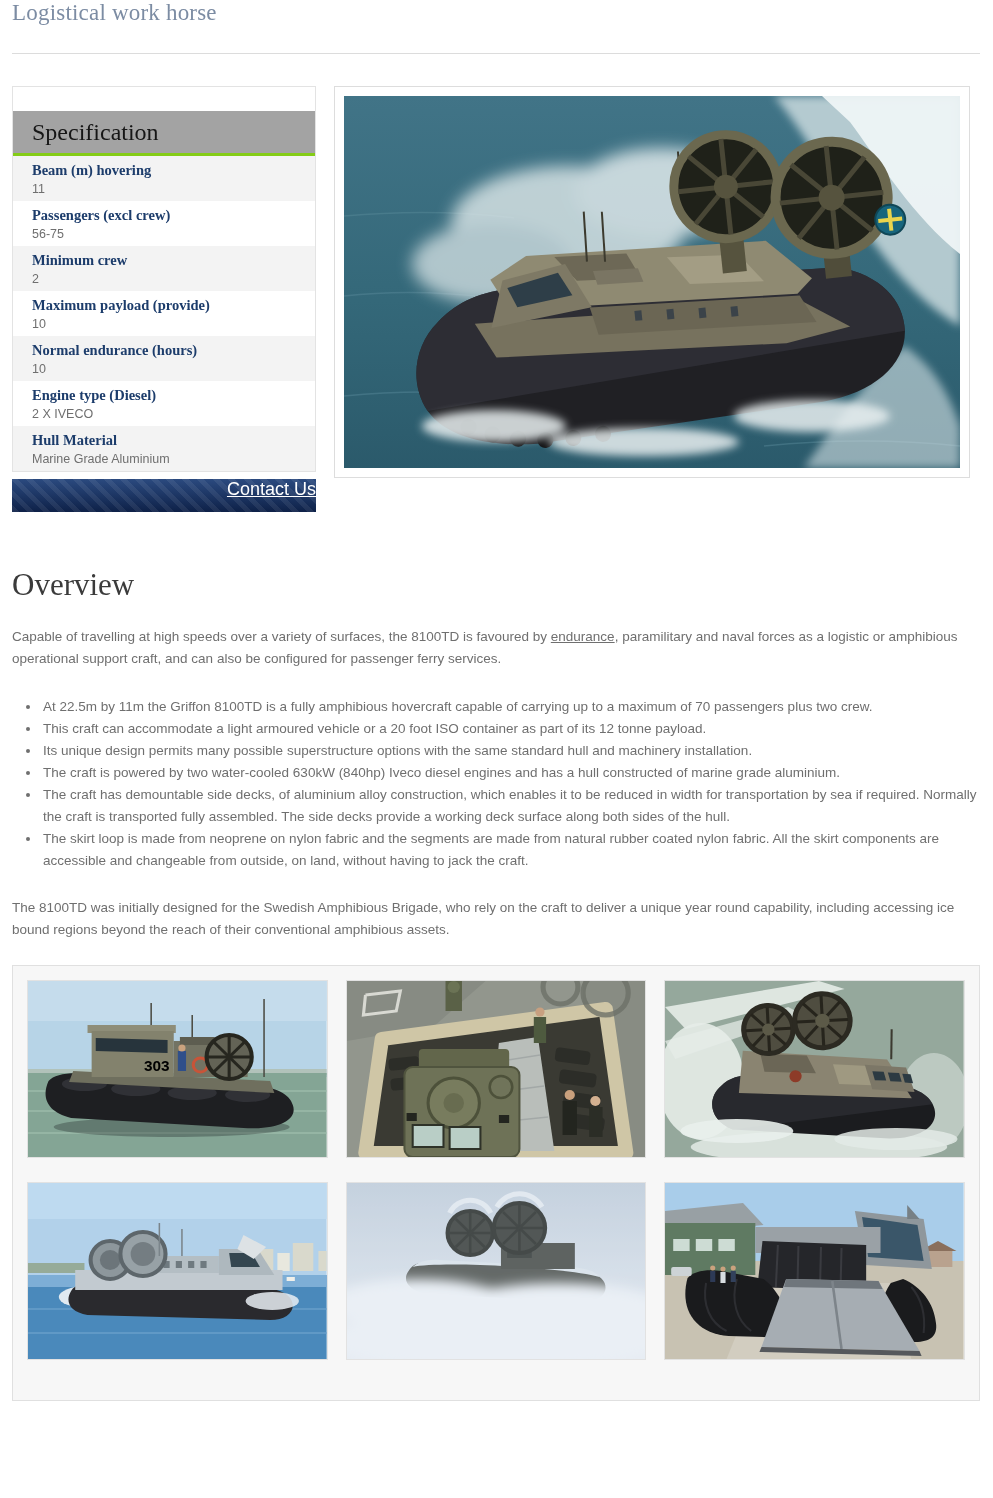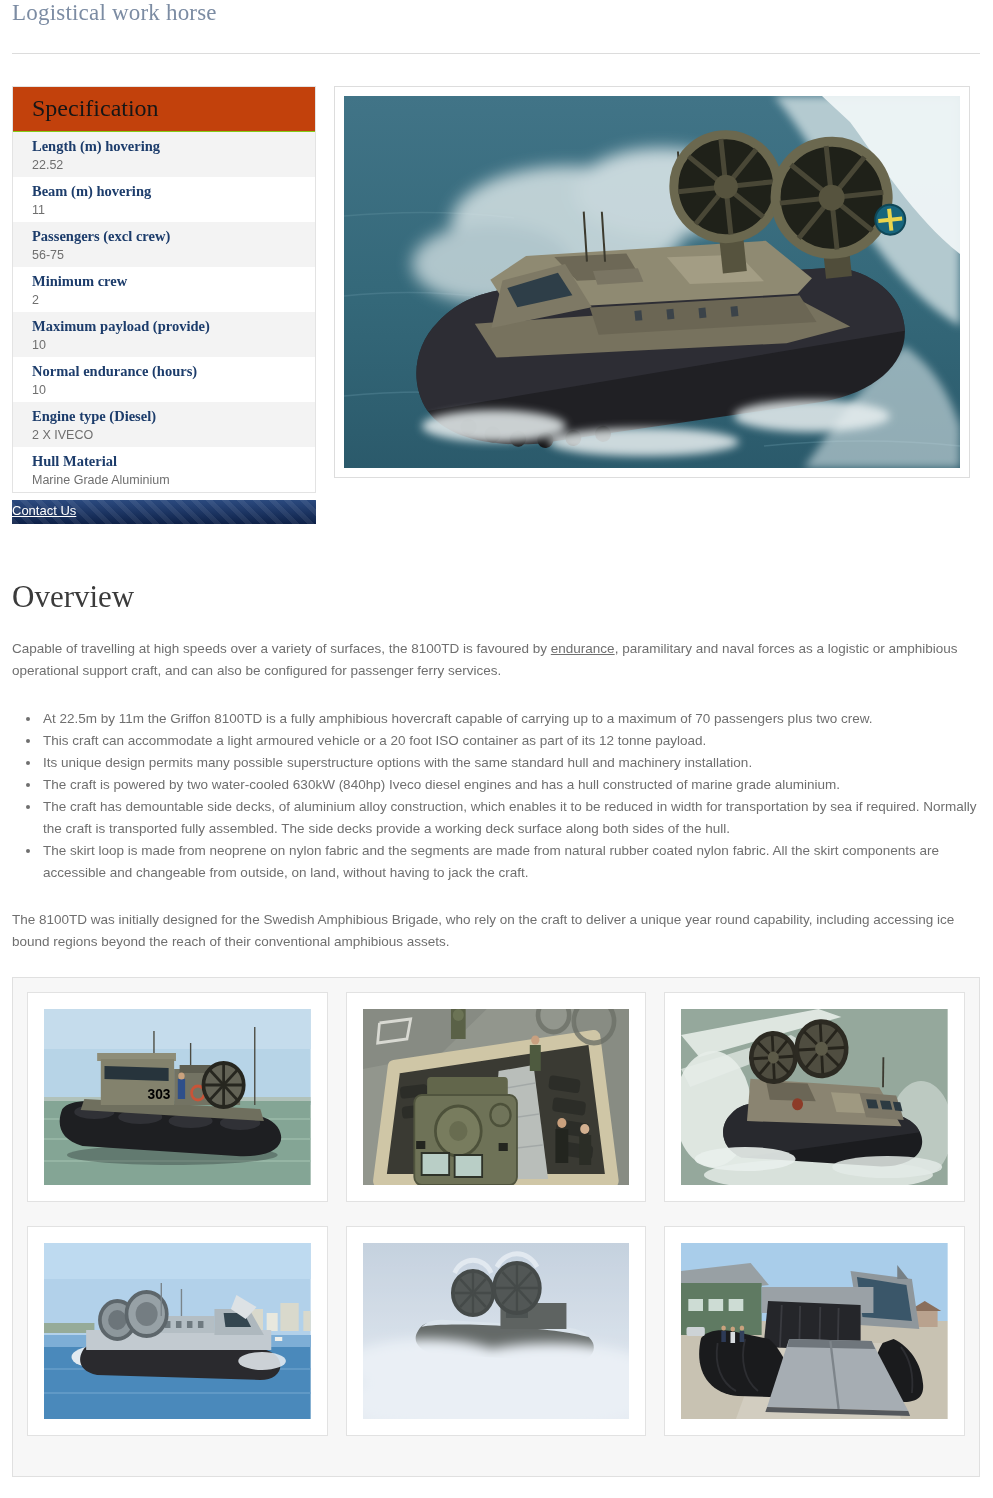--- a/index.html
+++ b/index.html
@@ -21,44 +21,45 @@
   }
   .rule { margin-top: 27px; border-bottom: 1px solid #dcdcdc; }
 
   
   .top { display: flex; align-items: flex-start; margin-top: 32px; }
 
   .spec { width: 304px; flex: 0 0 304px; }
   .spec-box { border: 1px solid #e3e3e3; }
   .spec-head {
     height: 45px;
-    background: #c2410c;
-    border-bottom: 1px solid #84cc16;
+    background: #a3a3a3;
+    border-bottom: 3px solid #84cc16;
     font-family: "Liberation Serif", "DejaVu Serif", serif;
     font-size: 24px;
     color: #161616;
     padding: 8px 0 0 19px;
+    margin-top: 24px;
   }
   .spec-row { height: 45px; padding: 6px 18px 0 19px; background: #ffffff; }
   .spec-row:nth-child(even) { background: #f3f3f3; }
   .spec-label {
     font-family: "Liberation Serif", "DejaVu Serif", serif;
     font-weight: 700;
     font-size: 14.5px;
     color: #1c3c6b;
   }
   .spec-value { font-size: 12.5px; color: #6f6f6f; margin-top: 3px; }
   a.contact {
     display: block;
     margin-top: 7px;
-    height: 24px;
+    height: 33px;
     line-height: 21px;
-    text-align: left;
+    text-align: right;
     color: #ffffff;
-    font-size: 13px;
+    font-size: 18px;
     text-decoration: underline;
     background-image:
       repeating-linear-gradient(45deg, rgba(255,255,255,.07) 0 5px, rgba(255,255,255,0) 5px 11px),
       linear-gradient(#2b4a7f, #0e2148);
   }
 
   .hero {
     margin-left: 18px;
     width: 636px;
     background: #ffffff;
@@ -89,41 +90,37 @@
     border: 1px solid #e0e0e0;
     padding: 14px 14px 40px 14px;
     display: grid;
     grid-template-columns: repeat(3, 1fr);
     gap: 24px 18px;
   }
   a.thumb {
     display: block;
     background: #ffffff;
     border: 1px solid #e2e2e2;
-    padding: 16px;
+    padding: 0;
   }
   a.thumb svg { display: block; width: 100%; height: 176px; }
 </style>
 </head>
 <body>
 
 <div class="page">
 
   <h1 class="page-title">Logistical work horse</h1>
   <div class="rule"></div>
 
   <div class="top">
 
     <aside class="spec">
       <div class="spec-box">
         <div class="spec-head">Specification</div>
-        <div class="spec-row">
-          <div class="spec-label">Length (m) hovering</div>
-          <div class="spec-value">22.52</div>
-        </div>
         <div class="spec-row">
           <div class="spec-label">Beam (m) hovering</div>
           <div class="spec-value">11</div>
         </div>
         <div class="spec-row">
           <div class="spec-label">Passengers (excl crew)</div>
           <div class="spec-value">56-75</div>
         </div>
         <div class="spec-row">
           <div class="spec-label">Minimum crew</div>

